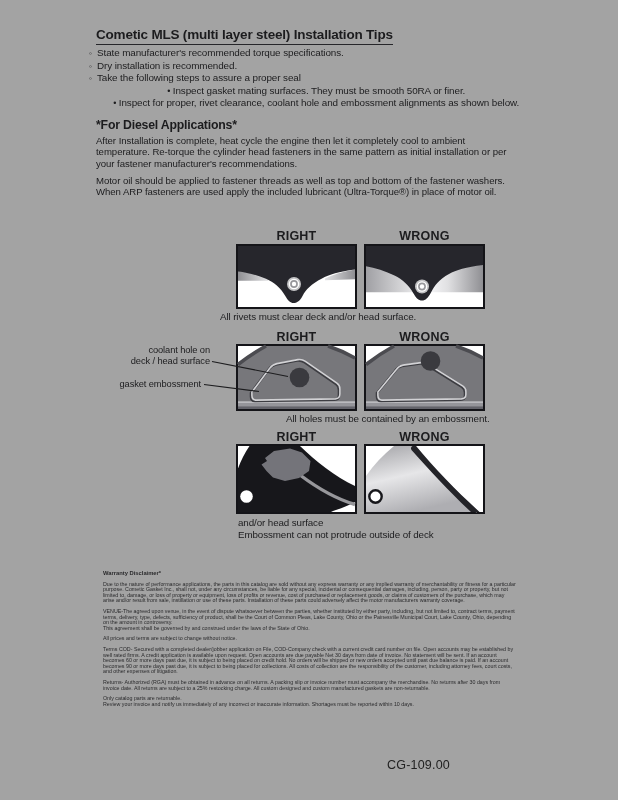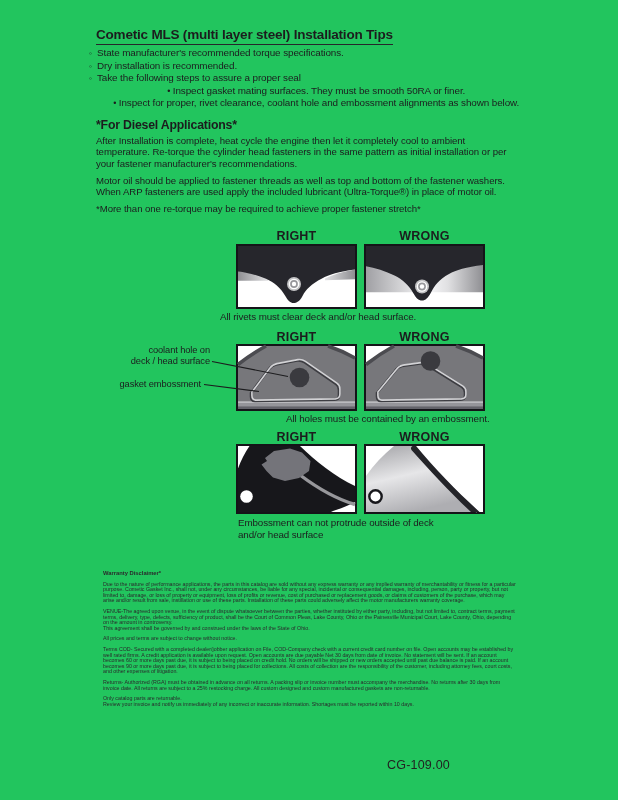--- a/index.html
+++ b/index.html
@@ -1,16 +1,16 @@
 <!DOCTYPE html>
 <html><head>
 <meta charset="utf-8">
 <style>
   html,body{margin:0;padding:0;background:#fff;}
-  .page{position:relative;width:618px;height:800px;background:#22c55e;overflow:hidden;
+  .page{position:relative;width:618px;height:800px;background:#a3a3a3;overflow:hidden;
         font-family:"Liberation Sans","DejaVu Sans",sans-serif;color:#1c1c1e;}
   .abs{position:absolute;}
 
   .title{left:96px;top:27px;font-size:13.5px;font-weight:bold;letter-spacing:-0.2px;
          border-bottom:1.6px solid #26262a;padding-bottom:1.5px;}
 
   .bullets{left:89px;top:47px;width:436px;font-size:9.9px;line-height:11.5px;letter-spacing:-0.1px;}
   .b1{padding-left:8px;text-indent:-8px;}
   .b2{margin-left:16px;padding-left:8px;text-indent:-8px;text-align:center;}
   .mk1{display:inline-block;width:8px;text-indent:0;font-size:8px;}
@@ -45,21 +45,20 @@
     <div class="b1"><span class="mk1">◦</span><span>Dry installation is recommended.</span></div>
     <div class="b1"><span class="mk1">◦</span><span>Take the following steps to assure a proper seal</span></div>
     <div class="b2"><span class="mk2">•</span><span>Inspect gasket mating surfaces.  They must be smooth 50RA or finer.</span></div>
     <div class="b2"><span class="mk2">•</span><span>Inspect for proper, rivet clearance, coolant hole and embossment alignments as shown below.</span></div>
   </div>
 
   <div class="abs diesel-head">*For Diesel Applications*</div>
   <div class="abs diesel-paras">
     <p>After Installation is complete, heat cycle the engine then let it completely cool to ambient temperature. Re-torque the cylinder head fasteners in the same pattern as initial installation or per your fastener manufacturer's recommendations.</p>
     <p>Motor oil should be applied to fastener threads as well as top and bottom of the fastener washers. When ARP fasteners are used apply the included lubricant (Ultra-Torque®) in place of motor oil.</p>
-    <p>*More than one re-torque may be required to achieve proper fastener stretch*</p>
   </div>
 
   <div class="abs fig-header" style="left:236px;top:229px;">RIGHT</div>
   <div class="abs fig-header" style="left:364px;top:229px;">WRONG</div>
 
   <svg class="abs figsvg" style="left:236px;top:244px;" width="121" height="65" viewBox="0 0 121 65">
     <defs>
       <linearGradient id="g1" x1="0" y1="0" x2="1" y2="0">
         <stop offset="0" stop-color="#8e8e92"></stop>
           <stop offset="1" stop-color="#e2e2e4"></stop>
@@ -165,22 +164,22 @@
       </linearGradient>
     </defs>
     <rect x="1" y="1" width="119" height="68" fill="#ffffff" stroke="#141418" stroke-width="2"></rect>
     <path d="M30,2 L52,2 C70,24 94,48.5 115.5,68 L2,68 L2,32 C9.5,21 19,11 30,2 Z" fill="url(#g3)"></path>
     <path d="M50,3 C68,24.5 92,49 113,68" stroke="#8f8f93" stroke-width="1.8" fill="none"></path>
     <path d="M52,2 C70,24 94,48.5 115.5,68 L107,68 C87,49.5 65,25.5 47.5,6 Q46,3.5 48.5,2 Z" fill="#232328"></path>
     <circle cx="11.5" cy="52.5" r="6.2" fill="#ffffff" stroke="#17171b" stroke-width="2.4"></circle>
   </svg>
 
   <div class="abs caption" style="left:238px;top:517px;line-height:11.5px;">
+    <div>and/or head surface</div>
     <div>Embossment can not protrude outside of deck</div>
-    <div>and/or head surface</div>
   </div>
 
   <div class="abs warranty">
     <div class="whead">Warranty Disclaimer*</div>
     <p>Due to the nature of performance applications, the parts in this catalog are sold without any express warranty or any implied warranty of merchantability or fitness for a particular purpose.  Cometic Gasket Inc., shall not, under any circumstances, be liable for any special, incidental or consequential damages, including, person, party or property, but not limited to, damage, or loss of property or equipment, loss of profits or revenue, cost of purchased or replacement goods, or claims of customers of the purchase, which may arise and/or result from sale, instillation or use of these parts.  Installation of these parts could adversely affect the motor manufacturers warranty coverage.</p>
     <p class="tight">VENUE-The agreed upon venue, in the event of dispute whatsoever between the parties, whether instituted by either party, including, but not limited to, contract terms, payment terms, delivery, type, defects, sufficiency of product, shall be the Court of Common Pleas, Lake County, Ohio or the Painesville Municipal Court, Lake County, Ohio, depending on the amount in controversy.</p>
     <p>This agreement shall be governed by and construed under the laws of the State of Ohio.</p>
     <p>All prices and terms are subject to change without notice.</p>
     <p>Terms COD- Secured with a completed dealer/jobber application on File, COD-Company check with a current credit card number on file.  Open accounts may be established by well rated firms.  A credit application is available upon request.  Open accounts are due payable Net 30 days from date of invoice.  No statement will be sent.  If an account becomes 60 or more days past due, it is subject to being placed on credit hold.  No orders will be shipped or new orders accepted until past due balance is paid.  If an account becomes 90 or more days past due, it is subject to being placed for collections.  All costs of collection are the responsibility of the customer, including attorney fees, court costs, and other expenses of litigation.</p>
     <p>Returns- Authorized (RGA) must be obtained in advance on all returns.  A packing slip or invoice number must accompany the merchandise.  No returns after 30 days from invoice date.  All returns are subject to a 25% restocking charge.  All custom designed and custom manufactured gaskets are non-returnable.</p>

